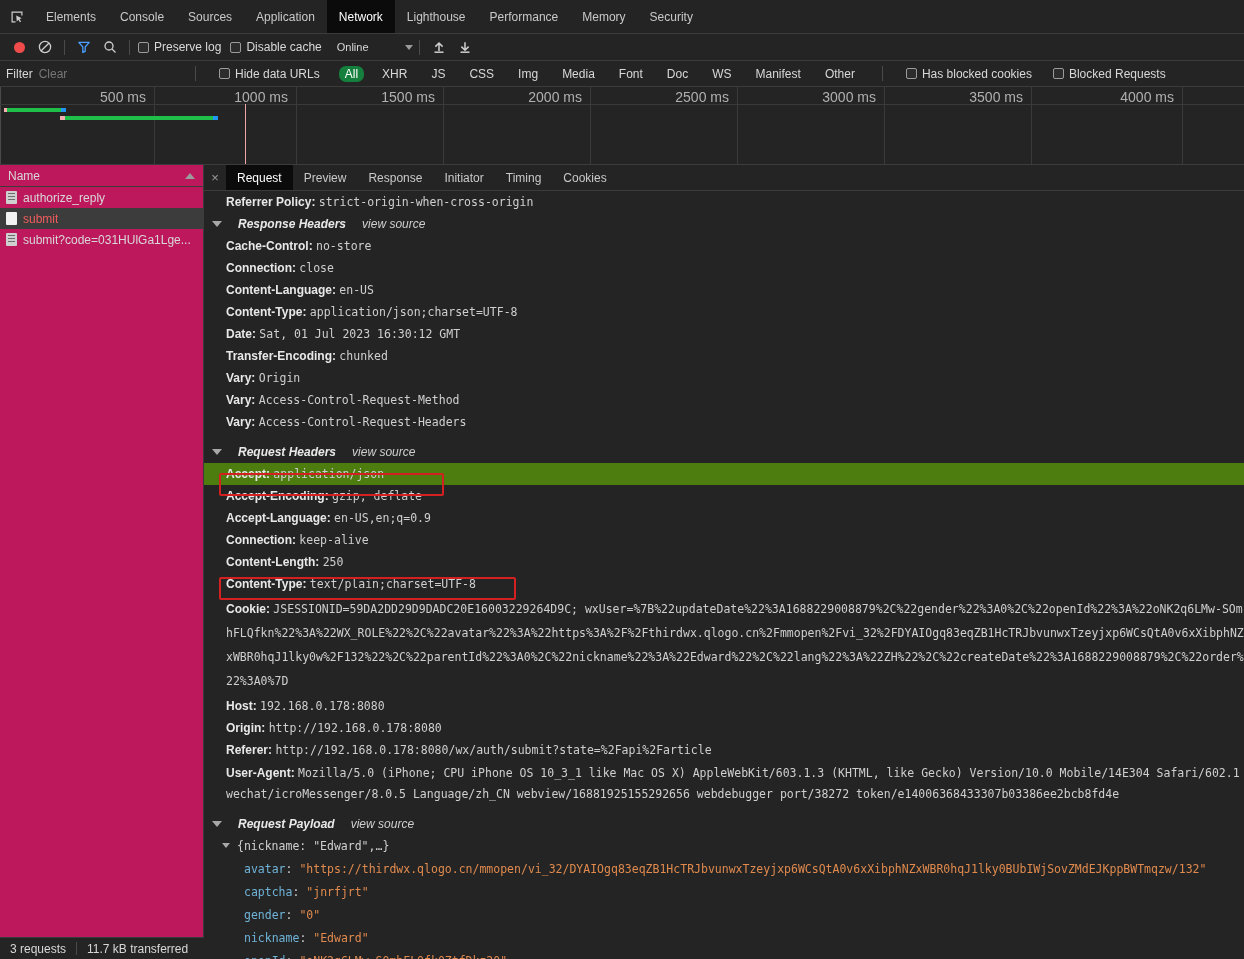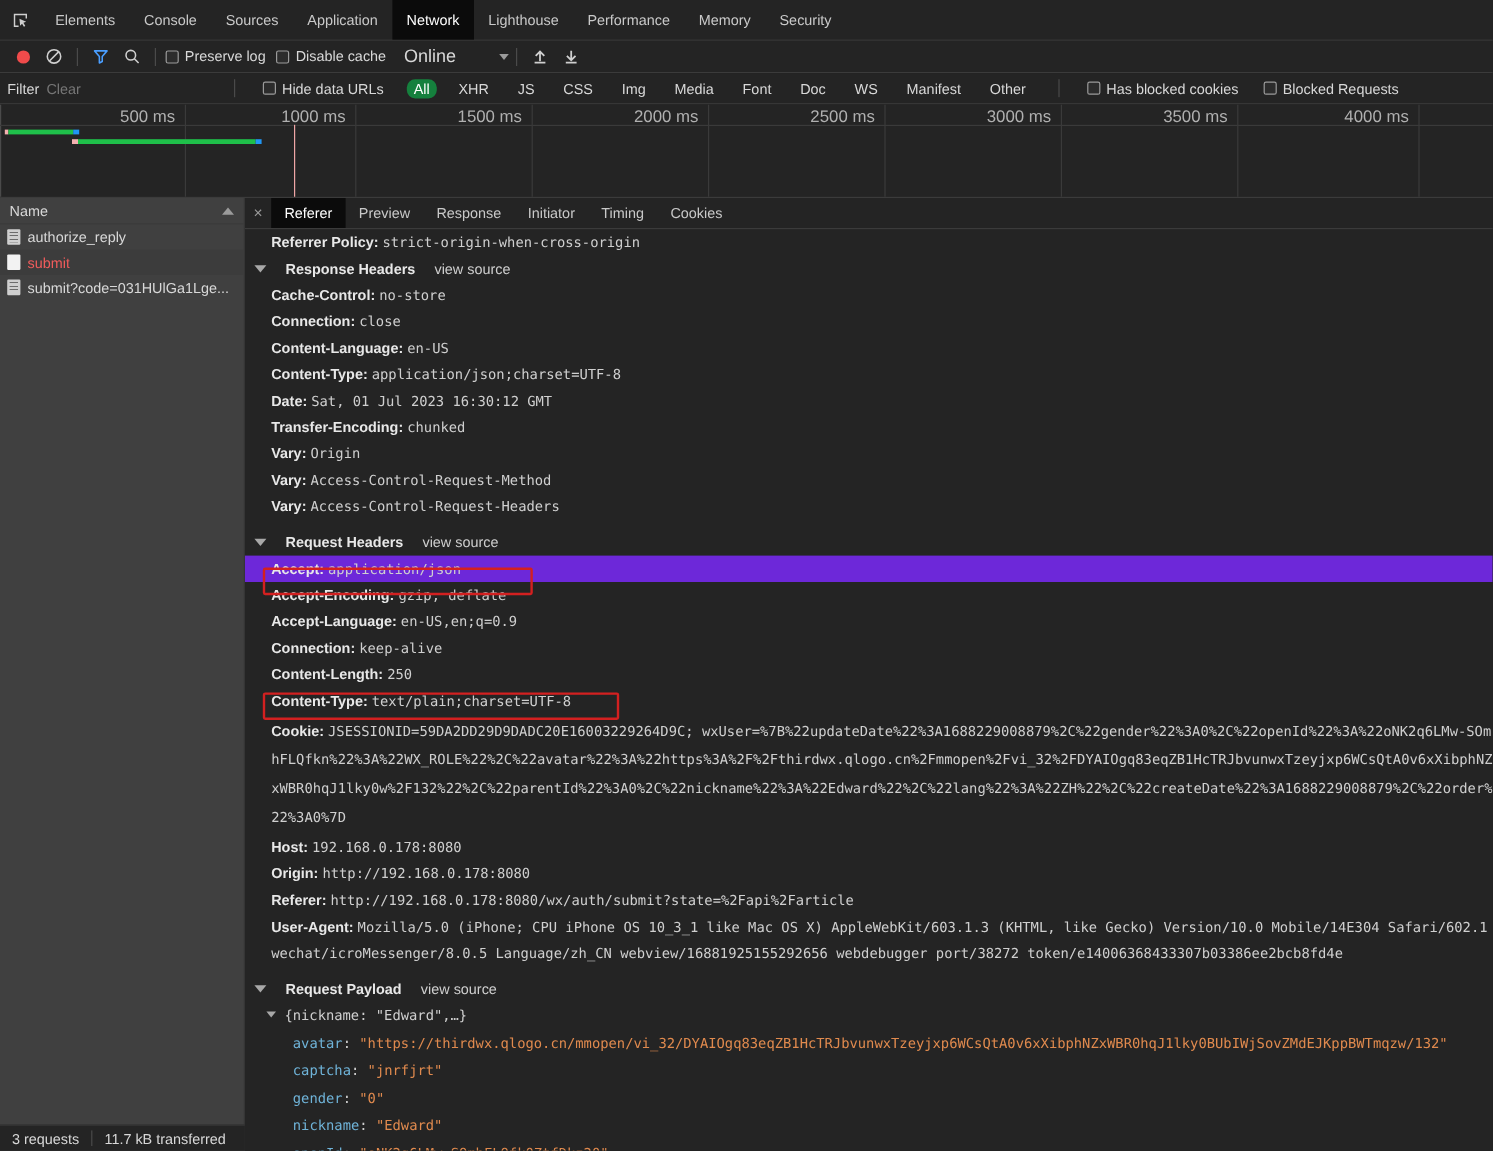--- a/index.html
+++ b/index.html
@@ -42,21 +42,21 @@
   .tb-sep { width: 1px; height: 15px; background: #4a4a4a; margin: 0 6px; }
   .cb-wrap { display: flex; align-items: center; gap: 5px; cursor: pointer; padding: 0 7px 0 2px; text-align: center; }
   .cb {
     width: 11px; height: 11px; border: 1px solid #9b9b9b; border-radius: 2px;
     background: #2c2c2c; display: inline-block; flex: 0 0 11px;
   }
   .cb-label { font-size: 12px; color: #d8d8d8; white-space: nowrap; }
   .throttle {
     display: flex; align-items: center; gap: 2px; margin-left: 4px; cursor: pointer;
   }
-  .throttle-text { font-size: 15px; color: #d8d8d8; padding: 0 4px; }
+  .throttle-text { font-size: 11px; color: #d8d8d8; padding: 0 4px; }
   .caret-dn {
     width: 0; height: 0; border-left: 4px solid transparent; border-right: 4px solid transparent;
     border-top: 5px solid #9b9b9b; margin-left: 30px;
   }
 
   
   .filter-row {
     height: 26px; flex: 0 0 26px; display: flex; align-items: center;
     background: #242424; border-bottom: 1px solid #3b3b3b; padding: 0 6px; gap: 12px;
   }
@@ -86,21 +86,21 @@
   .ov-divider { position: absolute; left: 0; right: 0; top: 17px; height: 1px; background: #3a3a3a; }
   .ov-bar { position: absolute; height: 4px; }
   .ov-bar .seg { position: absolute; top: 0; height: 4px; }
   .ov-redline { position: absolute; top: 17px; width: 1px; height: 61px; background: #f0a6a6; }
 
   
   .split { flex: 1 1 auto; display: flex; min-height: 0; }
 
   
   .reqlist {
-    width: 204px; flex: 0 0 204px; background: #404040; display: flex; flex-direction: column;
+    width: 204px; flex: 0 0 204px; background: #be185d; display: flex; flex-direction: column;
     border-right: 1px solid #3b3b3b; min-height: 0;
   }
   .reqlist-head {
     height: 22px; flex: 0 0 22px; display: flex; align-items: center;
     border-bottom: 1px solid #3b3b3b; padding: 0 8px; position: relative;
   }
   .reqlist-head span { font-size: 12px; color: #d8d8d8; }
   .sort-arrow {
     position: absolute; right: 8px; width: 0; height: 0;
     border-left: 5px solid transparent; border-right: 5px solid transparent;
@@ -142,24 +142,24 @@
   .detail-body {
     flex: 1 1 auto; overflow: hidden; padding: 0; position: relative;
     font-family: "Liberation Sans", sans-serif;
   }
   .hdr-line {
     padding: 2px 0 2px 22px; font-size: 12px; line-height: 18px;
     color: #d8d8d8; word-break: break-all;
   }
   .hdr-line .k { font-weight: bold; color: #e8e8e8; }
   .hdr-line .v { font-family: "DejaVu Sans Mono", monospace; font-size: 11.5px; color: #cfcfcf; }
-  .hdr-line.hl { background: #6d28d9; }
+  .hdr-line.hl { background: #4d7c0f; }
   .section-head {
     display: flex; align-items: center; gap: 16px; padding: 4px 0 4px 8px;
-    font-size: 12px; font-weight: bold; color: #e8e8e8; cursor: pointer;
+    font-size: 12px; font-weight: bold; color: #e8e8e8; cursor: pointer; font-style: italic;
   }
   .tri {
     width: 0; height: 0; border-left: 5px solid transparent; border-right: 5px solid transparent;
     border-top: 6px solid #a8a8a8; flex: 0 0 10px;
   }
   .view-source { font-weight: normal; color: #cfcfcf; font-size: 12px; cursor: pointer; }
   .red-box {
     position: absolute; border: 2px solid #d32020; border-radius: 2px; pointer-events: none;
   }
   .payload-root {
@@ -364,21 +364,21 @@
       <div class="req-row">
         <span class="doc-ico lines"></span>
         <span class="req-name">submit?code=031HUlGa1Lge...</span>
       </div>
     </div>
 
     <div class="detail">
       <div class="detail-tabs">
         <div class="close-x">×</div>
         <div class="dtab active">
-            <span>Referer</span>
+            <span>Request</span>
           </div>
         <div class="dtab">
             <span>Preview</span>
           </div>
         <div class="dtab">
             <span>Response</span>
           </div>
         <div class="dtab">
             <span>Initiator</span>
           </div>

